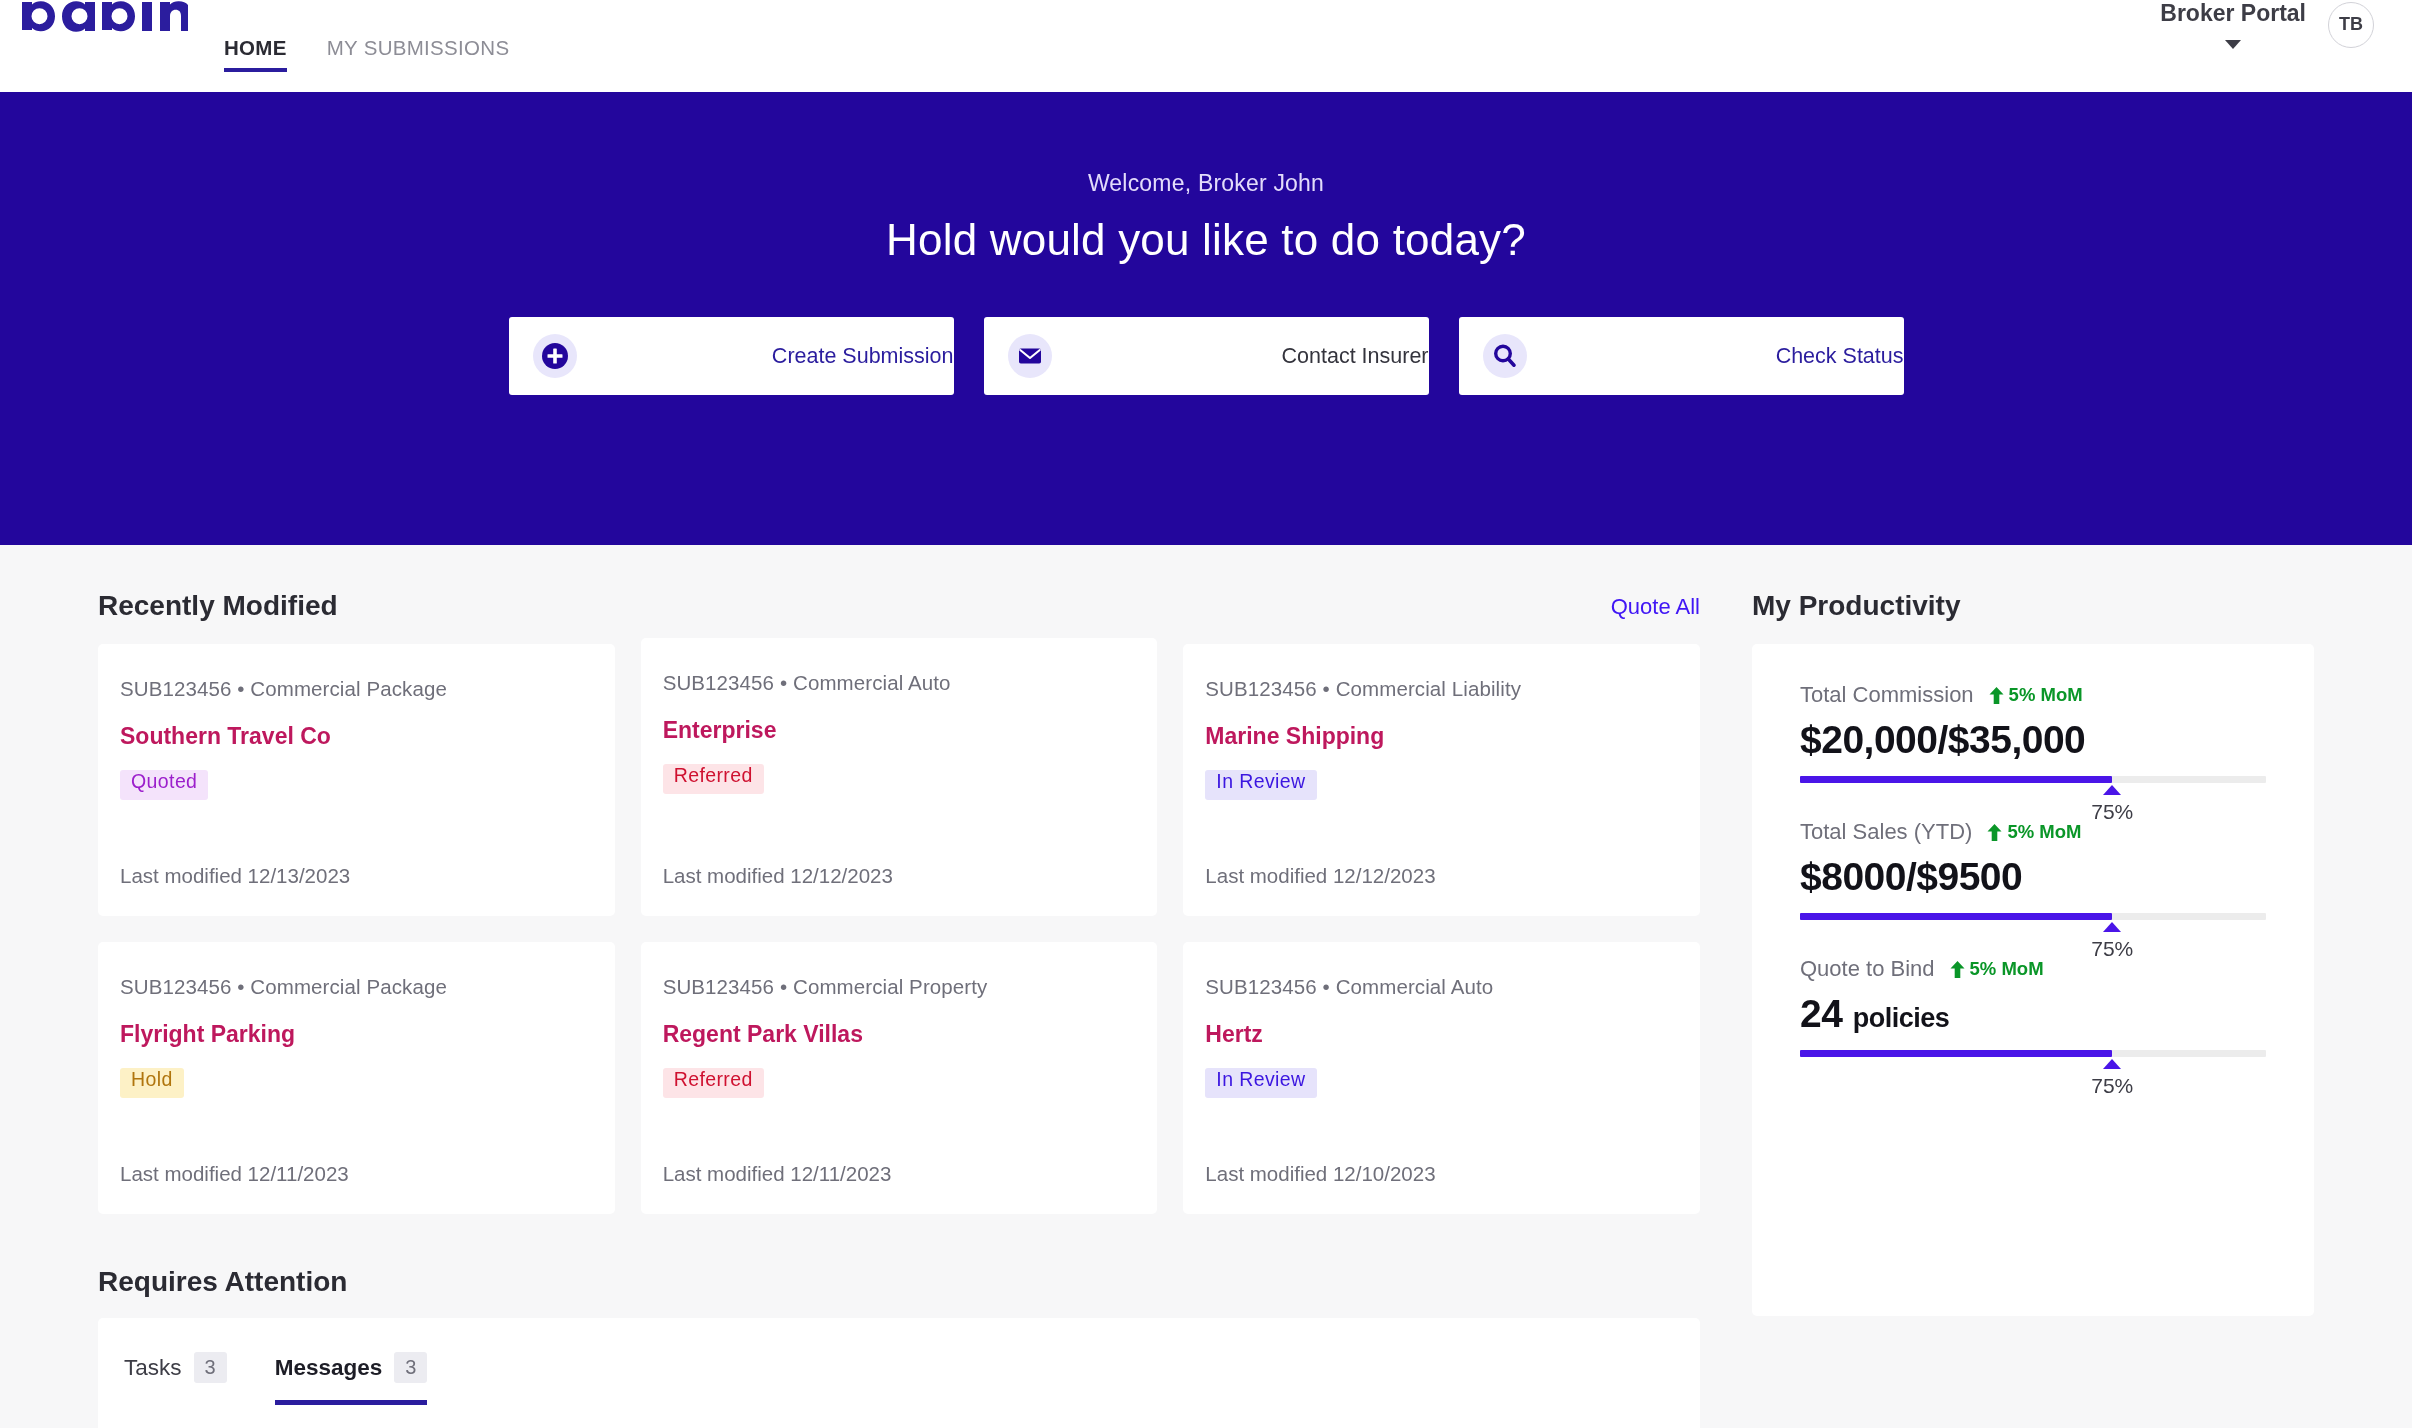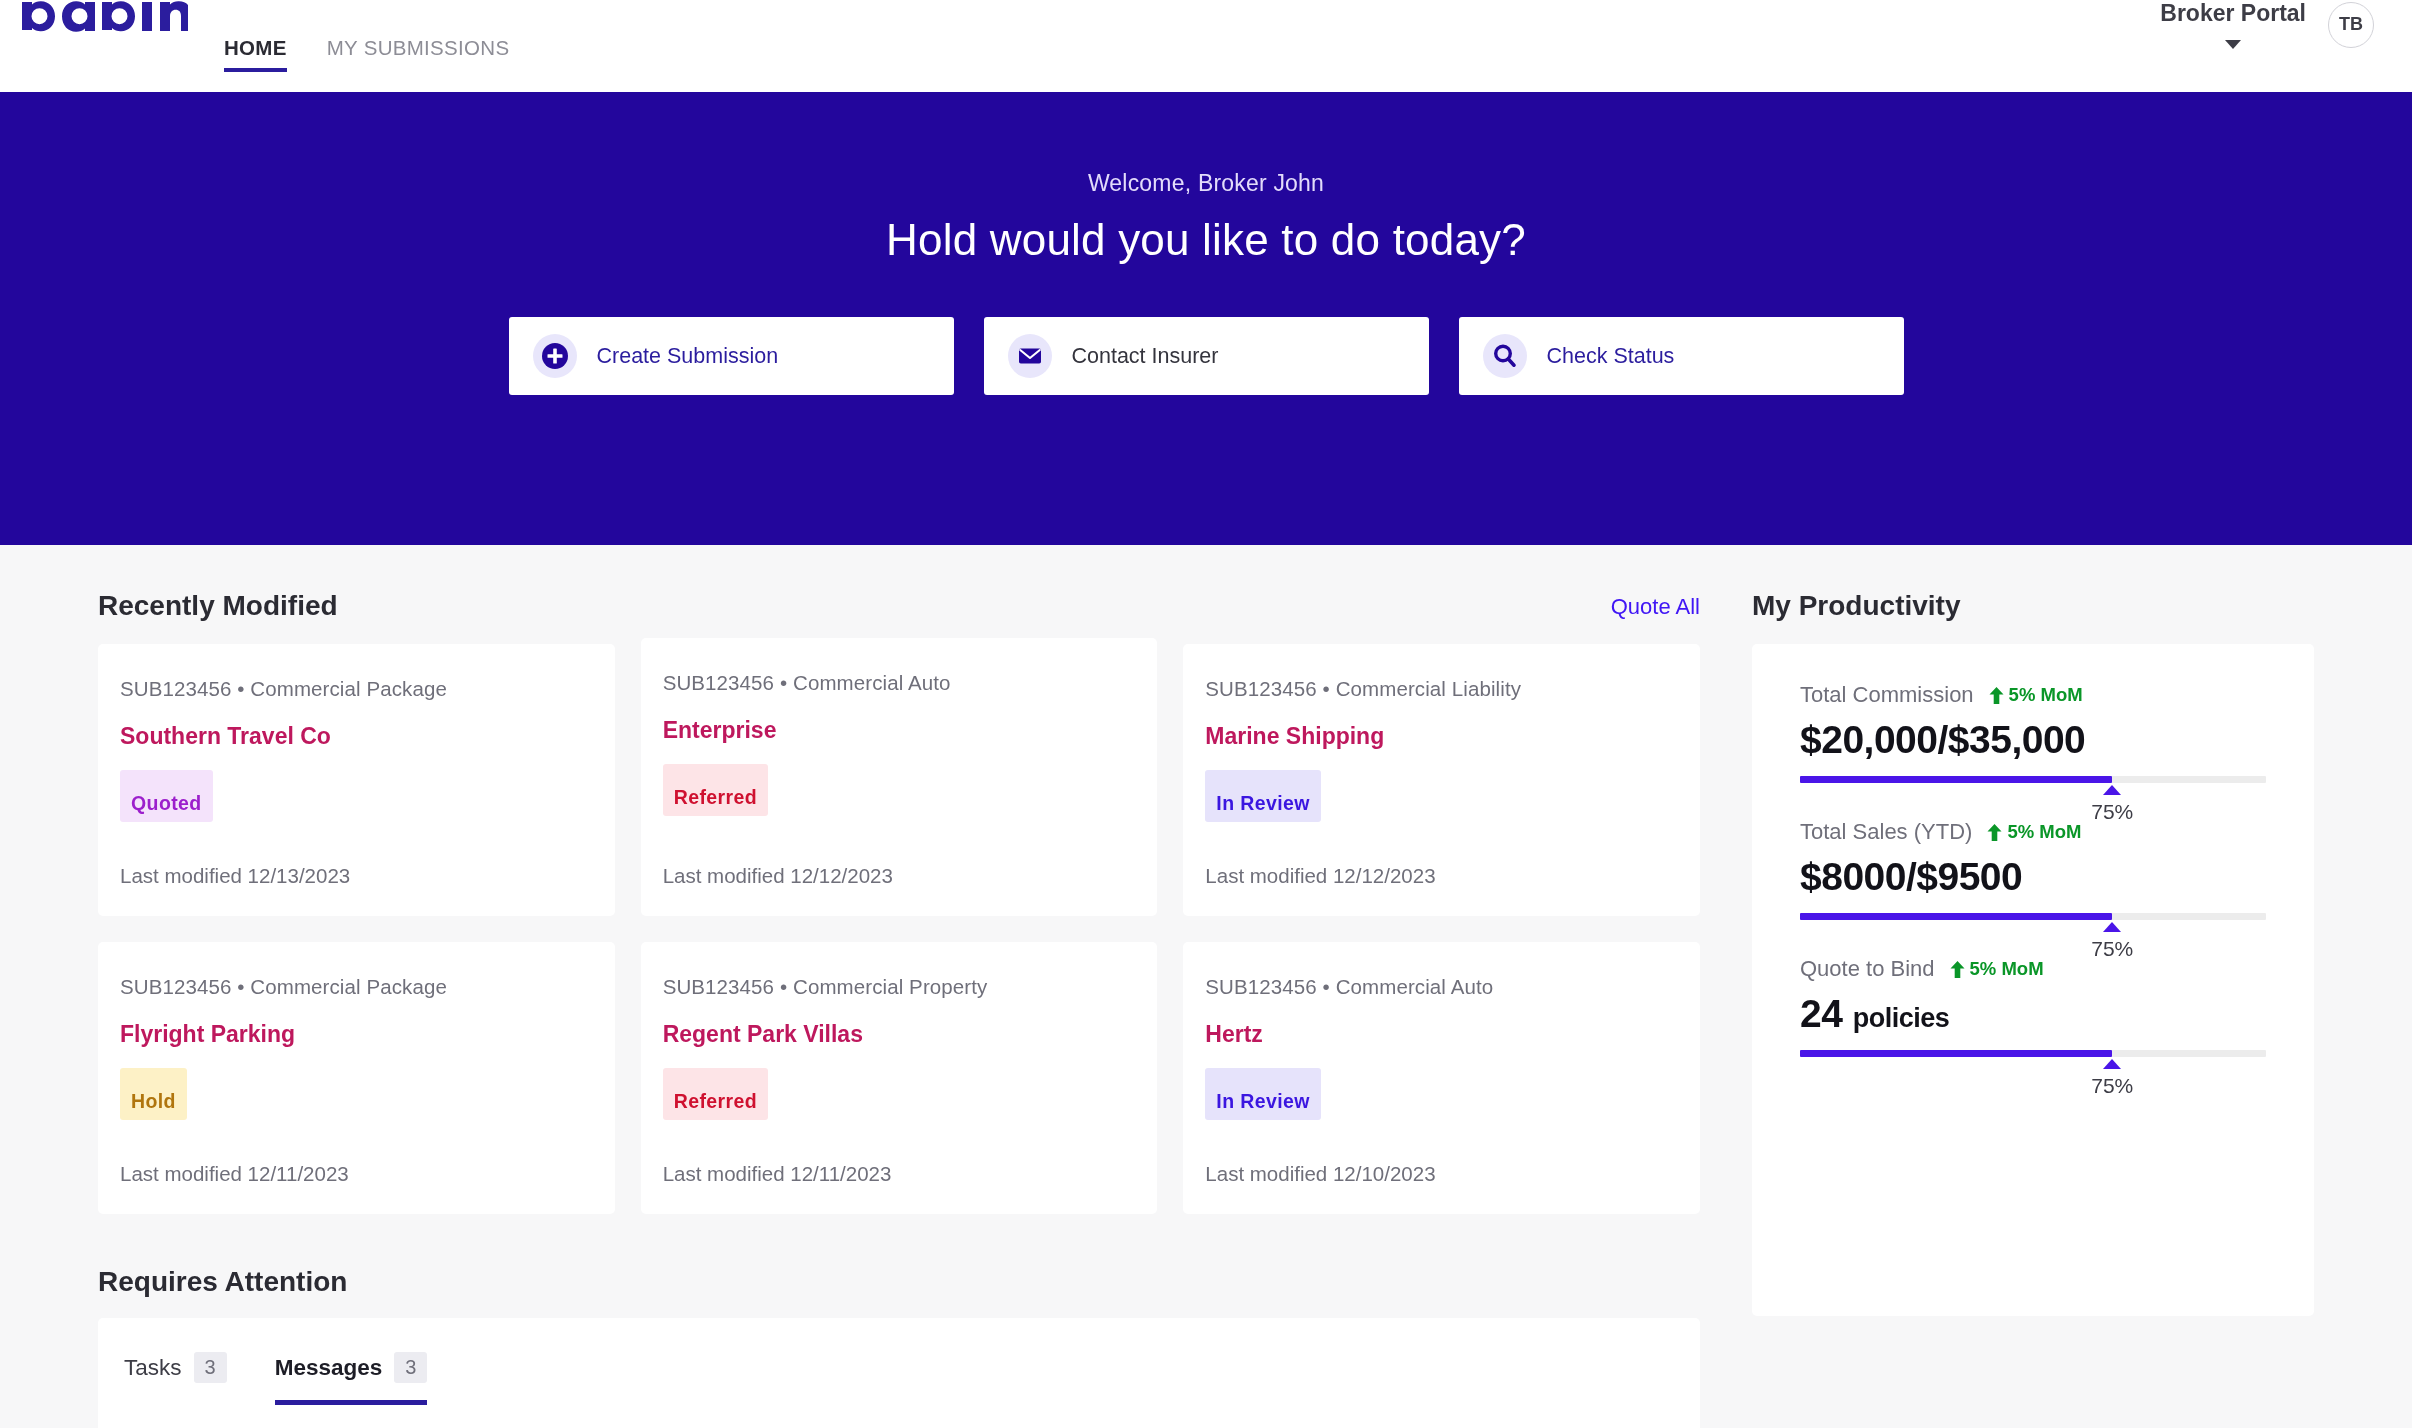--- a/index.html
+++ b/index.html
@@ -129,22 +129,23 @@
     margin-top: 52px;
   }
   .action-card {
     width: 445px;
     height: 78px;
     background: #ffffff;
     border-radius: 3px;
     display: flex;
     align-items: center;
     padding-left: 24px;
-    gap: 20px;
-    cursor: pointer;
+    gap: 32px;
+    cursor: pointer;
+    justify-content: space-between;
   }
   .action-icon {
     width: 44px; height: 44px;
     border-radius: 50%;
     background: #e8e6fb;
     display: flex;
     align-items: center;
     justify-content: center;
     flex-shrink: 0;
   }
@@ -206,24 +207,24 @@
   .sub-name {
     font-size: 23px;
     font-weight: 700;
     color: #be185d;
     margin-top: 22px;
   }
   .badge {
     display: inline-block;
     align-self: flex-start;
     margin-top: 20px;
-    padding: 22px 11px 7px 11px;
+    padding: 0 11px 7px 11px;
     border-radius: 3px;
     font-size: 19.5px;
-    font-weight: 700;
+    font-weight: 400;
     letter-spacing: 0.4px;
   }
   .badge-quoted   { background: #f4e3fb; color: #9c1fcc; }
   .badge-referred { background: #fde4e7; color: #cf1130; }
   .badge-inreview { background: #e6e3fb; color: #3b16e0; }
   .badge-hold     { background: #fdf1c6; color: #b0750d; }
   .sub-modified {
     margin-top: auto;
     font-size: 20.5px;
     color: #6f6f7a;

